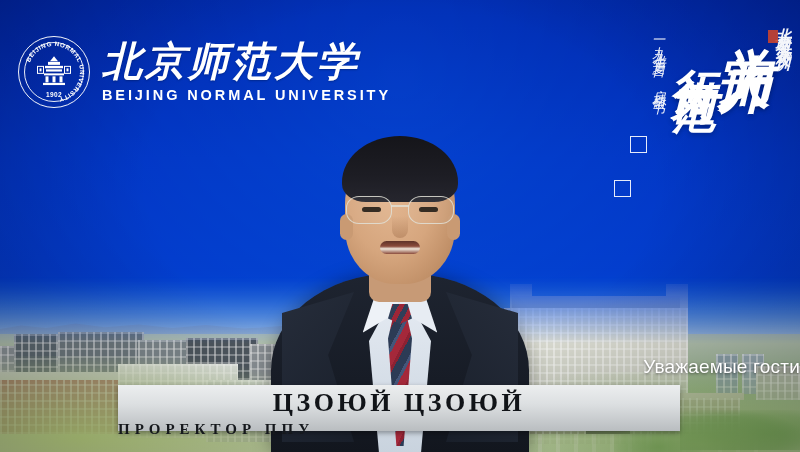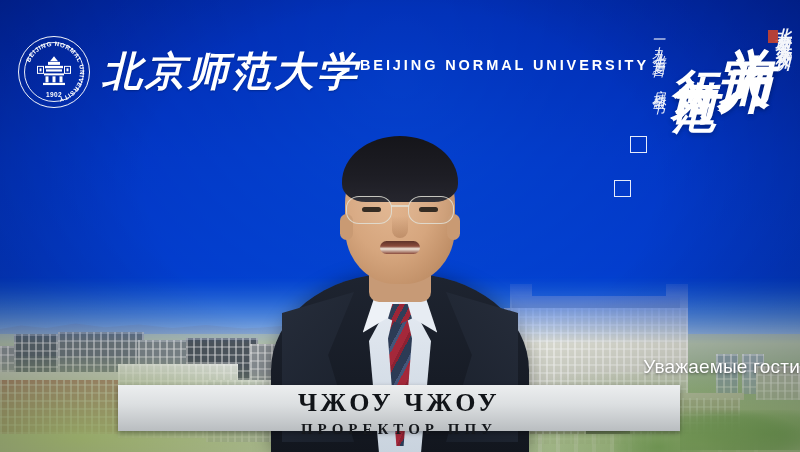--- a/index.html
+++ b/index.html
@@ -115,21 +115,21 @@
   .seal::after{content:"";position:absolute;inset:5px;border-radius:50%;
         border:1.2px solid rgba(255,255,255,.9);}
   .seal-arc{position:absolute;inset:0;}
   .seal-arc text{fill:#fff;font-family:"Liberation Sans",sans-serif;font-size:6.2px;
         letter-spacing:.6px;font-weight:700;}
   .seal-core{position:absolute;left:50%;top:50%;transform:translate(-50%,-52%);
         width:34px;height:32px;}
   .seal-year{position:absolute;left:0;right:0;bottom:9px;text-align:center;
         color:#fff;font-size:6.5px;font-weight:700;letter-spacing:.4px;}
 
-  .logo-text{display:flex;flex-direction:row;}
+  .logo-text{display:flex;flex-direction:column;}
   .cn-name{color:#fff;font-family:"Liberation Serif",serif;font-weight:700;
         font-size:40px;line-height:1;letter-spacing:3px;font-style:italic;
         text-shadow:0 1px 2px rgba(0,0,0,.25);}
   .en-name{color:#fff;font-size:14.5px;font-weight:700;letter-spacing:2.9px;
         margin-top:5px;}
 
   
   .motto{position:absolute;right:8px;top:6px;width:210px;height:250px;
          display:flex;flex-direction:row-reverse;align-items:flex-start;gap:2px;
          color:#fff;}
@@ -218,21 +218,21 @@
   
   .greeting{position:absolute;left:0;right:0;top:356px;text-align:right;
             color:#fff;font-size:19px;letter-spacing:.2px;
             text-shadow:0 1px 3px rgba(0,0,0,.55);}
   .nameplate{position:absolute;left:118px;top:385px;width:562px;height:46px;
             background:linear-gradient(180deg,#eceeef 0%,#dcdfe1 42%,#b9bdc0 100%);
             box-shadow:0 2px 5px rgba(0,0,0,.35);}
   .np-name{text-align:center;color:#111418;font-family:"Liberation Serif",serif;
             font-weight:700;font-size:26px;letter-spacing:3.5px;line-height:1;
             padding-top:5px;}
-  .np-role{text-align:center;color:#15181c;font-family:"Liberation Serif",serif;
+  .np-role{text-align:left;color:#15181c;font-family:"Liberation Serif",serif;
             font-weight:700;font-size:15px;letter-spacing:5px;line-height:1;
             padding-top:6px;}
 </style>
 </head>
 <body>
 
 <div id="stage">
 
   <div class="bg-blue"></div>
 
@@ -376,17 +376,17 @@
       <div class="lens l"></div>
         <div class="lens r"></div>
         <div class="bridge"></div>
     </div>
     <div class="nose"></div>
     <div class="mouth"></div>
   </div>
 
   <div class="greeting">Уважаемые гости</div>
   <div class="nameplate">
-    <div class="np-name">ЧЖОУ ЧЖОУ</div>
+    <div class="np-name">ЦЗОЮЙ ЦЗОЮЙ</div>
     <div class="np-role">ПРОРЕКТОР  ППУ</div>
   </div>
 
 </div>
 
 </body></html>

